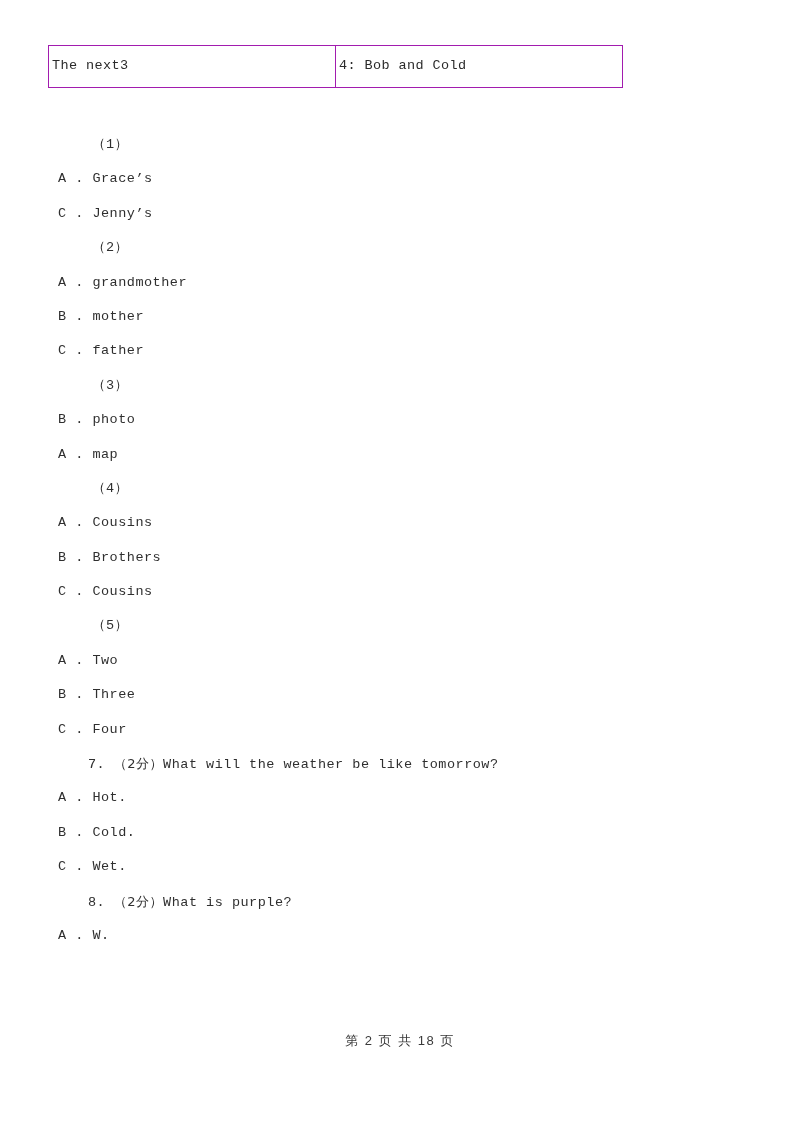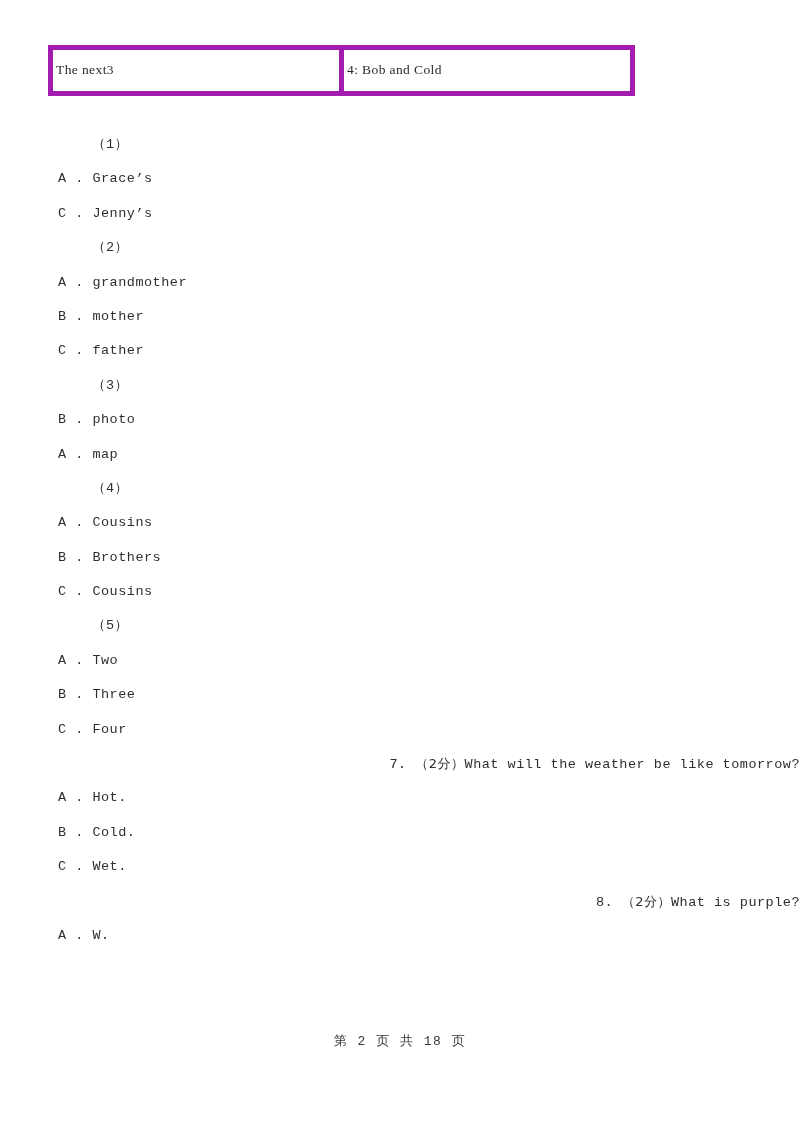--- a/index.html
+++ b/index.html
@@ -27,25 +27,25 @@
   
   .info-table {
     position: absolute;
     left: 48px;
     top: 45px;
     width: 567px;
     border-collapse: collapse;
     table-layout: fixed;
   }
   .info-table td {
-    border: 5px solid #a21caf;
+    border: 1px solid #a21caf;
     height: 41px;
     padding: 0 0 0 3px;
     vertical-align: middle;
-    font-family: Liberation Serif, serif;
+    font-family: Liberation Mono, monospace;
     font-size: 13.5px;
     letter-spacing: 0.4px;
     color: #2b2b2b;
     line-height: 1.2;
   }
   .info-table td.col-left { width: 283px; }
   .info-table td.col-right { width: 283px; }
 
   
   .content {
@@ -64,36 +64,35 @@
     height: 34.4px;
     margin: 0;
     padding-left: 58px;
     white-space: pre;
   }
   .line.sub-label {
     padding-left: 92px;
   }
   .line.question {
     padding-left: 88px;
-    text-align: right;
   }
 
   .cjk {
     font-family: "DejaVu Sans", "Liberation Sans", sans-serif;
     font-size: 13px;
   }
 
   
   .footer {
     position: absolute;
     left: 0;
     top: 1032px;
     width: 800px;
     text-align: center;
-    font-family: Liberation Mono, monospace;
+    font-family: Liberation Sans, sans-serif;
     font-size: 13px;
     color: #3a3a3a;
     letter-spacing: 1.5px;
   }
 </style>
 </head>
 <body>
 
 <div class="page">
 

